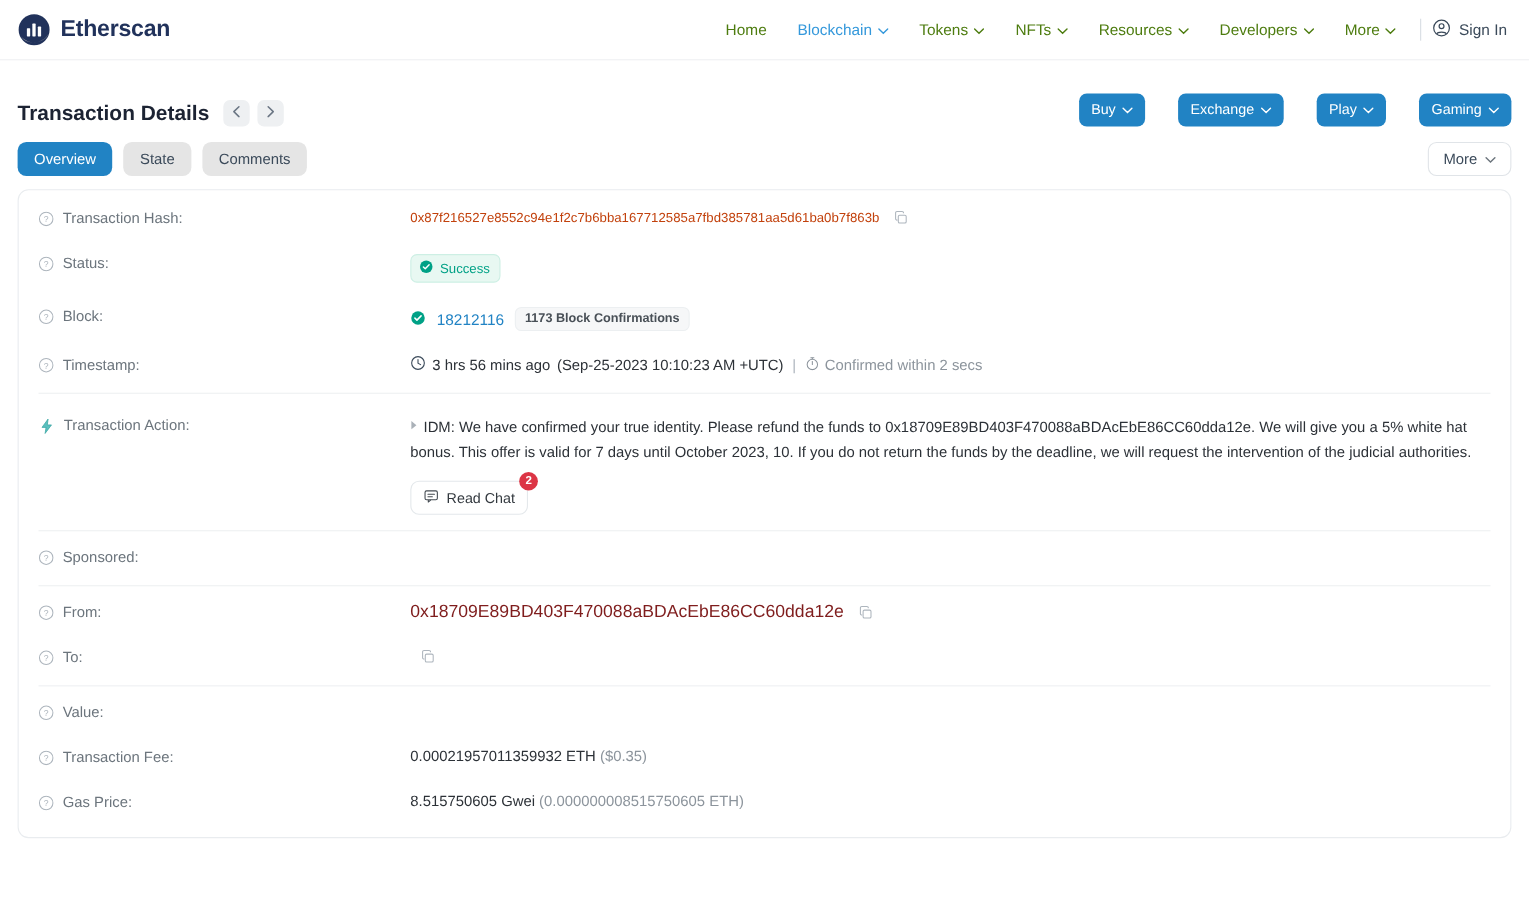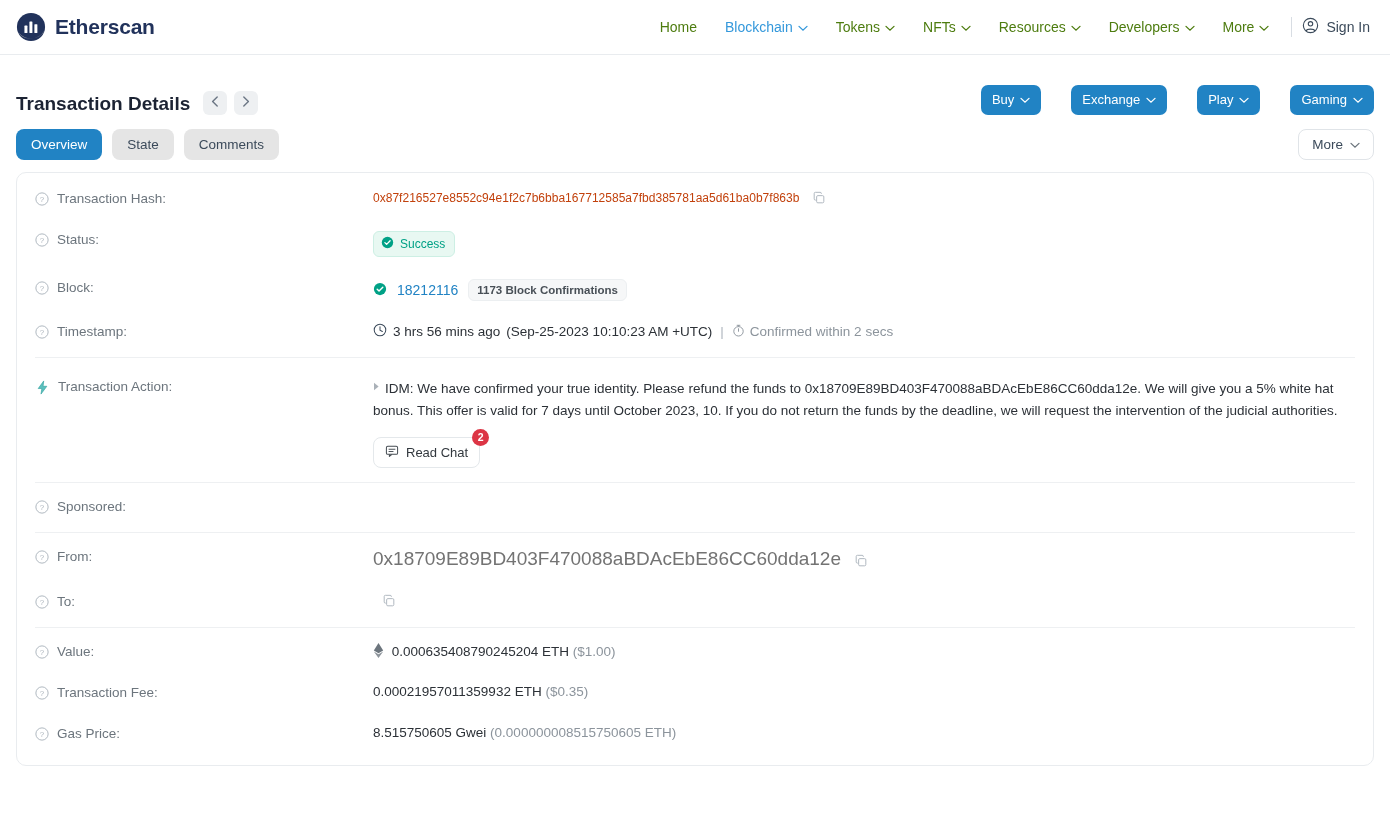--- a/index.html
+++ b/index.html
@@ -127,21 +127,21 @@
     font-size:13px; color:#32383e; padding:6px 11px; cursor:pointer;
     font-family:"Liberation Sans", sans-serif;
   }
   .chat-badge {
     position:absolute; top:-8px; right:-9px;
     background:#dc3545; color:#fff; border-radius:50%;
     width:17px; height:17px; font-size:10.5px; font-weight:700;
     display:flex; align-items:center; justify-content:center;
   }
 
-  .addr-link { color:#737373; font-size:19px; cursor:pointer; }
+  .addr-link { color:#7f1d1d; font-size:16px; cursor:pointer; }
   .muted { color:#8c949c; }
   .eth-ico { margin-right:4px; vertical-align:-2px; }
   .val-strong { color:#2c3137; }
 </style>
 </head>
 <body>
 
 <div class="page">
 
   <div class="navbar">
@@ -495,30 +495,20 @@
     <div class="row">
       <div class="rowlabel">
         <span class="q-icon">
           <svg width="14" height="14" viewBox="0 0 16 16">
               <circle cx="8" cy="8" r="7" stroke="#adb5bd" stroke-width="1.1" fill="none"></circle>
               <text x="8" y="11.5" font-size="9" fill="#adb5bd" text-anchor="middle" font-family="Liberation Sans">?</text>
             </svg>
         </span>
         <span>Value:</span>
       </div>
-      <div class="rowvalue">
-        <span class="eth-ico">
-          <svg width="11" height="15" viewBox="0 0 12 18">
-              <path d="M6 0 L11.6 9.1 L6 12.4 L0.4 9.1 Z" fill="#6c757d"></path>
-              <path d="M6 13.6 L11.6 10.3 L6 18 L0.4 10.3 Z" fill="#8d949b"></path>
-            </svg>
-        </span>
-        <span class="val-strong">0.000635408790245204 ETH</span>
-        <span class="muted">($1.00)</span>
-      </div>
     </div>
 
     <div class="row">
       <div class="rowlabel">
         <span class="q-icon">
           <svg width="14" height="14" viewBox="0 0 16 16">
               <circle cx="8" cy="8" r="7" stroke="#adb5bd" stroke-width="1.1" fill="none"></circle>
               <text x="8" y="11.5" font-size="9" fill="#adb5bd" text-anchor="middle" font-family="Liberation Sans">?</text>
             </svg>
         </span>

